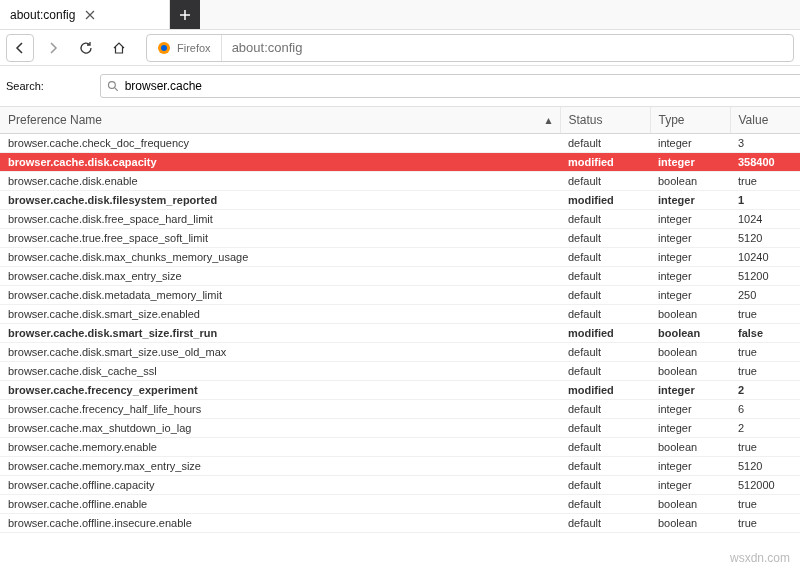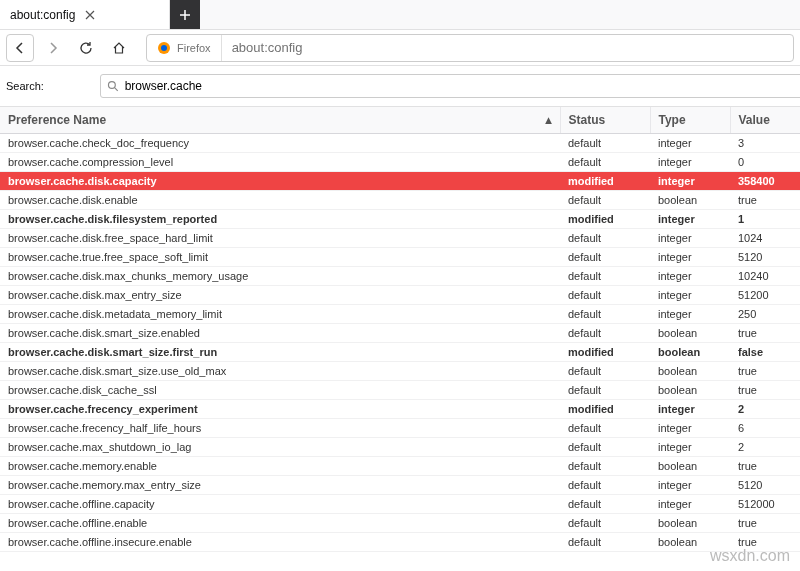--- a/index.html
+++ b/index.html
@@ -17,32 +17,32 @@
     .url-bar { flex:1; display:flex; align-items:center; height:28px; border:1px solid #ccc; border-radius:4px; margin-left:8px; overflow:hidden; }
     .url-ident { display:flex; align-items:center; gap:6px; padding:0 10px; border-right:1px solid #e0e0e0; color:#737373; height:100%; }
     .url-text { padding:0 10px; font-size:13px; color:#737373; flex:1; }
 
     .search-row { display:flex; align-items:center; padding: 8px 6px; border-bottom:1px solid #e1e1e2; gap:8px; }
     .search-label { font-size:11px; }
     .search-field { flex:0 0 720px; display:flex; align-items:center; border:1px solid #ccc; border-radius:3px; height:24px; padding:0 6px; gap:6px;margin-left:48px; }
     .search-field input { border:none; outline:none; font-size:12px; width:100%; }
 
     table { width:100%; border-collapse: collapse; table-layout: fixed; }
-    th { text-align:left; font-weight:700; color:#555; font-size:12px; padding:6px 8px; border-bottom:1px solid #d7d7db; background:#f9f9fa; border-right:1px solid #e7e7ea; }
+    th { text-align:left; font-weight:400; color:#555; font-size:12px; padding:6px 8px; border-bottom:1px solid #d7d7db; background:#f9f9fa; border-right:1px solid #e7e7ea; }
     th .sort { float:right; color:#555; }
     td { padding:3px 8px; font-size:11px; border-bottom:1px solid #f0f0f1; color:#333; white-space:nowrap; overflow:hidden; text-overflow:ellipsis; }
     tr.header-row th:last-child { border-right:none; }
     tr.modified td { font-weight:700; }
     tr.selected td { background:#ef4444; color:#fff; font-weight:700; }
     col.c-name { width:560px; }
     col.c-status { width:90px; }
     col.c-type { width:80px; }
     col.c-value { width:70px; }
 
-    .watermark { position:absolute; right:10px; bottom:6px; color:#bbb; font-size:16px; }
+    .watermark { position:absolute; right:10px; bottom:6px; color:#bbb; font-size:12px; }
   </style>
 </head>
 <body>
 
 <div class="tab-bar">
   <div class="tab">
     <span>about:config</span>
     <span class="close">
       <svg width="10" height="10" viewBox="0 0 10 10">
           <path d="M1 1 L9 9 M9 1 L1 9" stroke="#555" stroke-width="1.2"></path>
@@ -116,26 +116,20 @@
       <th><span>Value</span></th>
     </tr>
   </thead>
   <tbody id="pref-body">
       <tr>
         <td>browser.cache.check_doc_frequency</td>
         <td>default</td>
         <td>integer</td>
         <td>3</td>
       </tr>
-      <tr>
-        <td>browser.cache.compression_level</td>
-        <td>default</td>
-        <td>integer</td>
-        <td>0</td>
-      </tr>
       <tr class="modified selected">
         <td>browser.cache.disk.capacity</td>
         <td>modified</td>
         <td>integer</td>
         <td>358400</td>
       </tr>
       <tr>
         <td>browser.cache.disk.enable</td>
         <td>default</td>
         <td>boolean</td>

